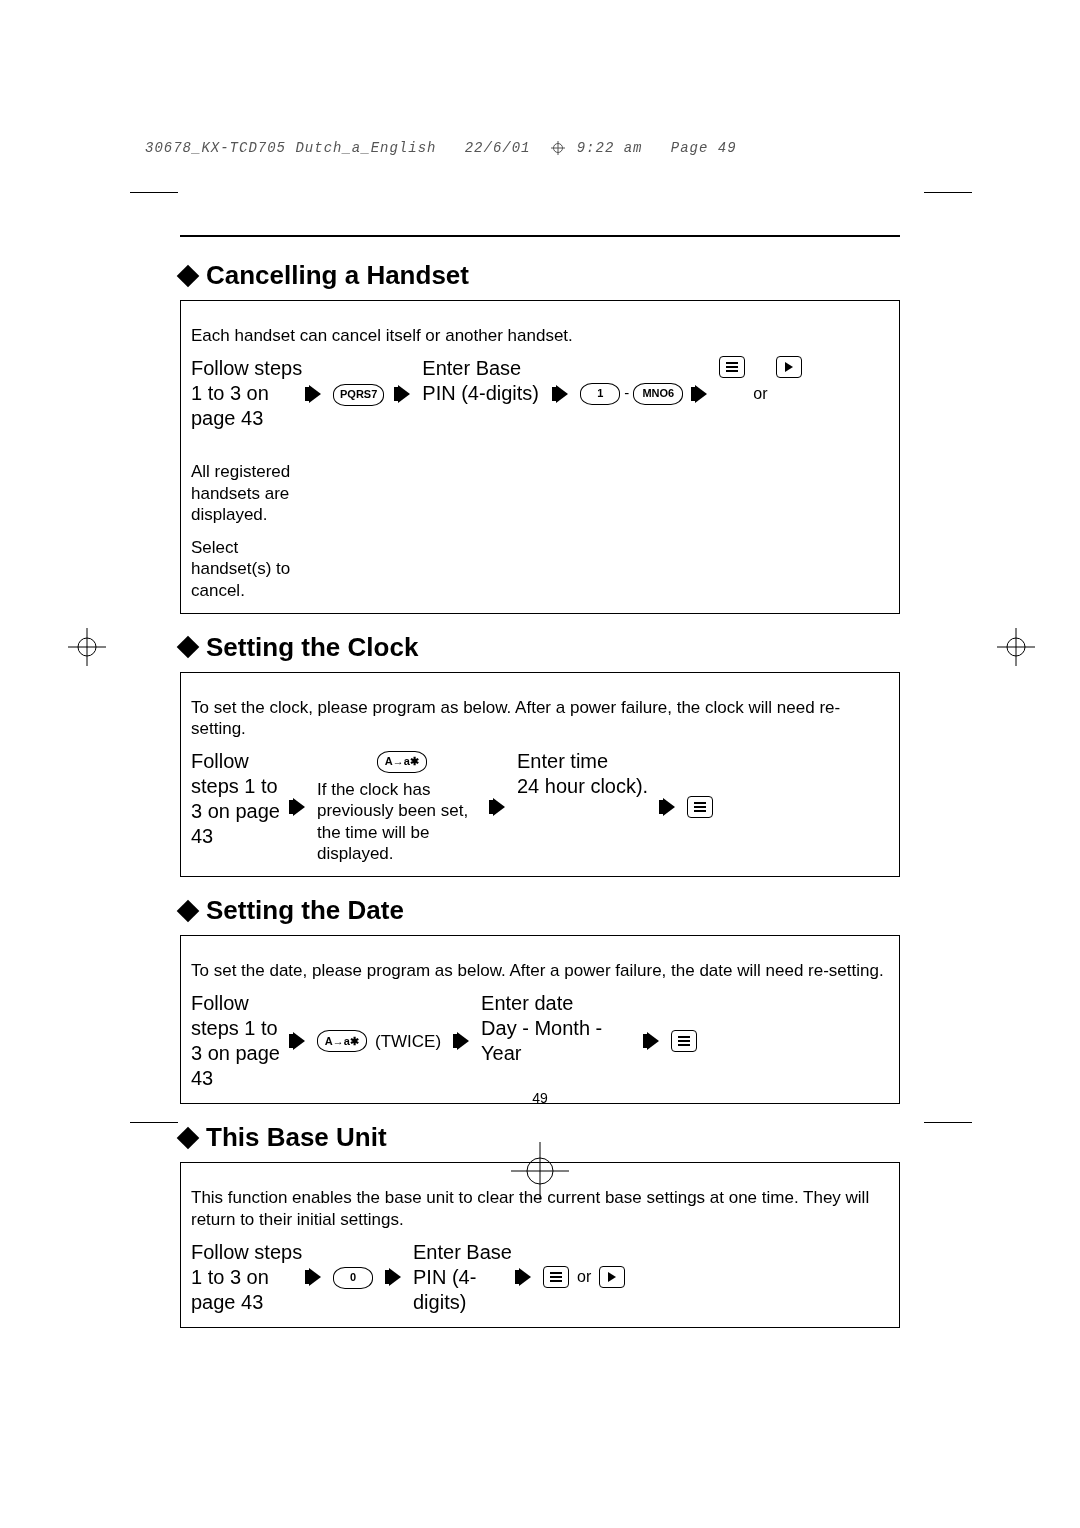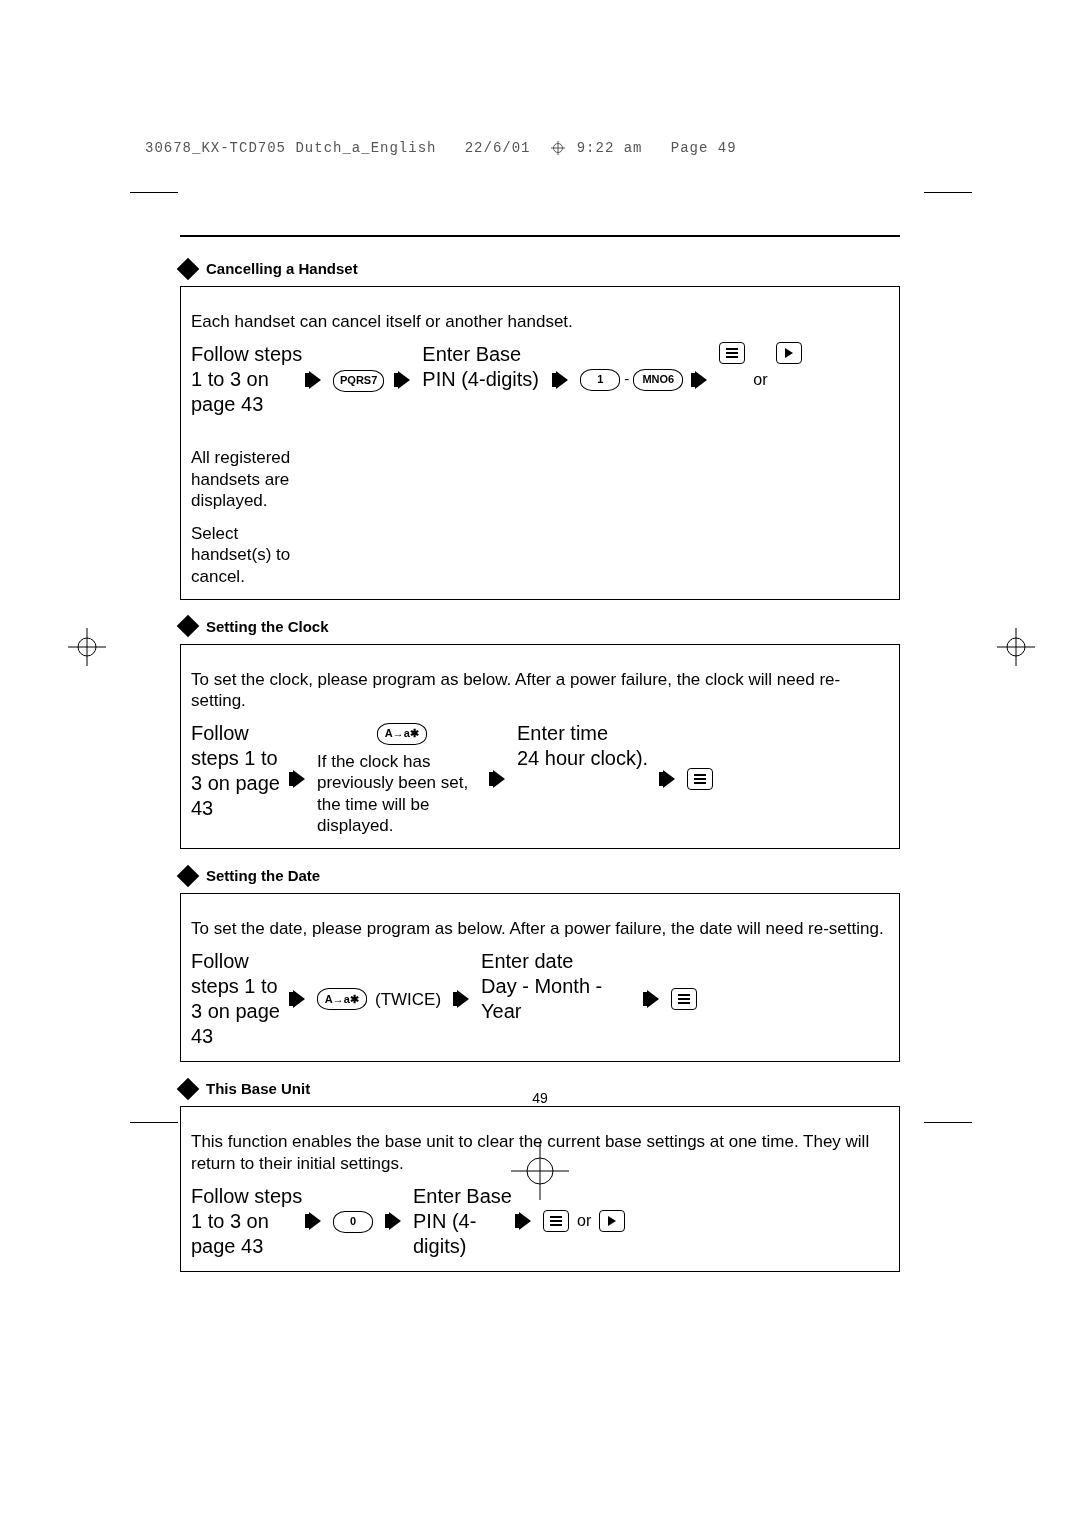--- a/index.html
+++ b/index.html
@@ -16,20 +16,21 @@
   .reg circle{fill:none;stroke:#000;stroke-width:1;}
   .reg line{stroke:#000;stroke-width:1;}
 
   
   .slug{
     position:absolute;
     left:145px; top:140px;
     font-family:"Courier New",monospace;
     font-size:14px; letter-spacing:1px;
     color:#555;
+    font-style:italic;
   }
   .slug .crosshair{
     display:inline-block;width:14px;height:14px;position:relative;
     vertical-align:middle;margin:0 2px;
   }
   .slug .crosshair::before,
   .slug .crosshair::after{content:"";position:absolute;background:#555;}
   .slug .crosshair::before{left:50%;top:0;width:1px;height:100%;transform:translateX(-.5px);}
   .slug .crosshair::after{top:50%;left:0;height:1px;width:100%;transform:translateY(-.5px);}
   .slug .crosshair .ring{
@@ -50,21 +51,21 @@
 
   .sect{margin-bottom:18px;}
   .sect-head{
     display:flex;align-items:center;gap:10px;
     margin:10px 0 9px 0;
   }
   .sect-head .diamond{
     width:16px;height:16px;background:#000;transform:rotate(45deg);
   }
   .sect-head h2{
-    margin:0;font-size:15px;font-weight:700;font-family:Arial,Helvetica,sans-serif;
+    margin:0;font-size:26px;font-weight:700;font-family:Arial,Helvetica,sans-serif;
   }
 
   .box{
     border:1px solid #000;
     padding:8px 10px 12px 10px;
     font-size:17px;
     line-height:1.25;
   }
   .box .intro{margin:16px 0 10px 0;}
 

